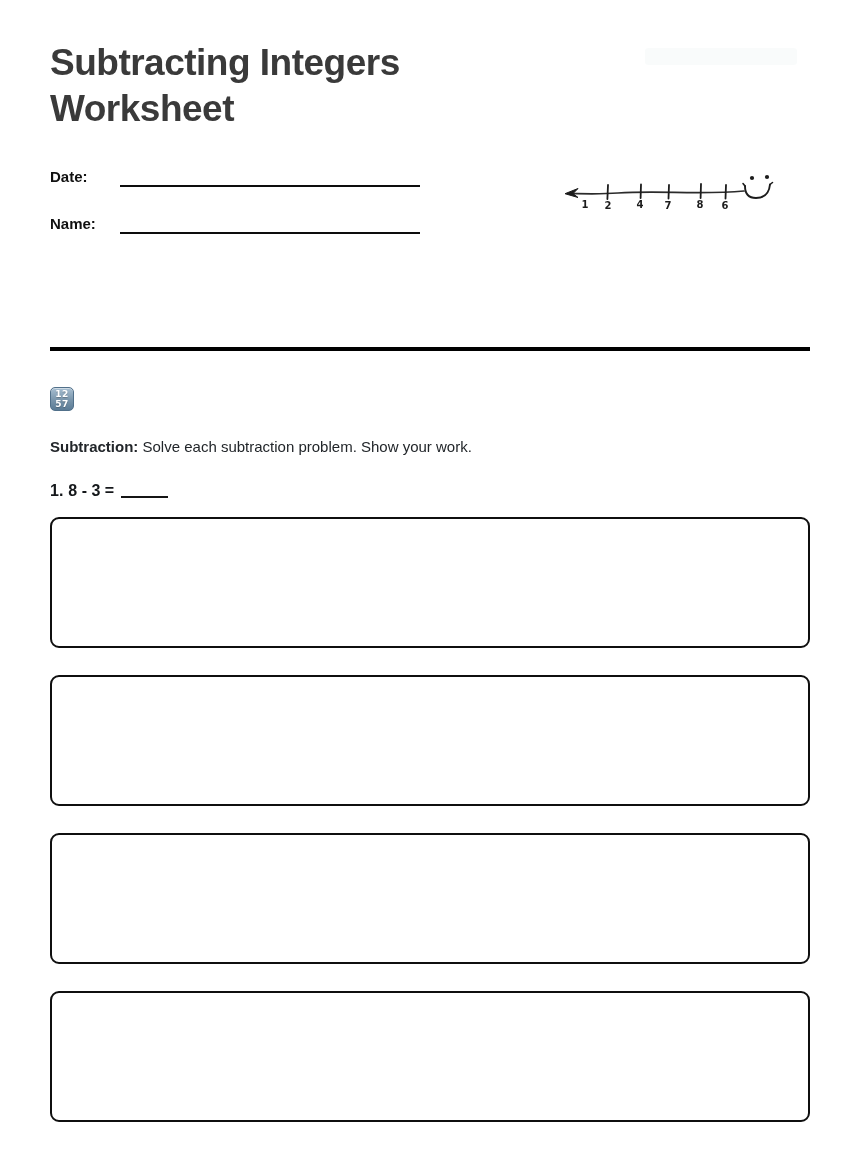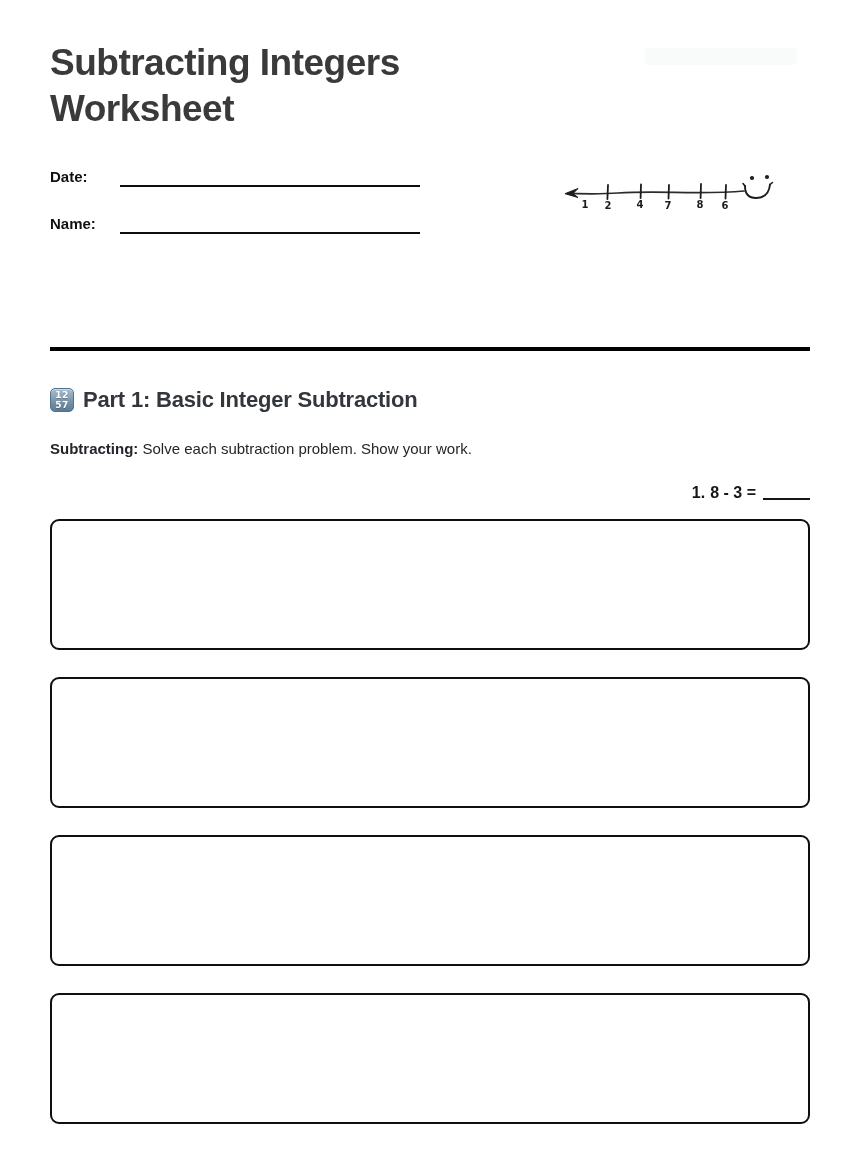--- a/index.html
+++ b/index.html
@@ -50,21 +50,21 @@
     letter-spacing: 0.5px; text-shadow: 0 1px 1px rgba(0,0,0,0.25);
     font-family: "DejaVu Sans", sans-serif;
   }
   .section-heading h2 { font-size: 22px; font-weight: bold; color: #33373c; letter-spacing: -0.2px; }
 
   
   .instructions { margin-top: 27px; font-size: 15px; color: #22262a; }
   .instructions b { font-weight: bold; }
 
   
-  .problem { margin-top: 27px; text-align: right; }
+  .problem { margin-top: 27px; }
   .problem-label { font-size: 16px; font-weight: bold; color: #14171a; height: 19px; }
   .problem-label .num { margin-right: 5px; }
   .answer-blank {
     display: inline-block; width: 47px; height: 2px; background: #151515;
     margin-left: 7px; vertical-align: -2px; cursor: text;
   }
   .answer-box {
     margin-top: 16px; width: 760px; height: 131px;
     border: 2.5px solid #0f0f0f; border-radius: 9px; background: #ffffff; cursor: text;
   }
@@ -119,24 +119,23 @@
     </svg>
   </div>
 
   <hr class="rule">
 
   <div class="section-heading">
     <span class="num-icon">
       <span>12</span>
       <span>57</span>
     </span>
-    <h2>Part 1: Basic Integer Subtraction</h2>
   </div>
 
-  <p class="instructions"><b>Subtracting:</b><span> Solve each subtraction problem. Show your work.</span></p>
+  <p class="instructions"><b>Subtraction:</b><span> Solve each subtraction problem. Show your work.</span></p>
 
   <div class="problem">
     <div class="problem-label">
       <span class="num">1.</span><span>8 - 3 =</span><span class="answer-blank"></span>
     </div>
     <div class="answer-box"></div>
   </div>
 
   <div class="problem">
     <div class="answer-box"></div>

